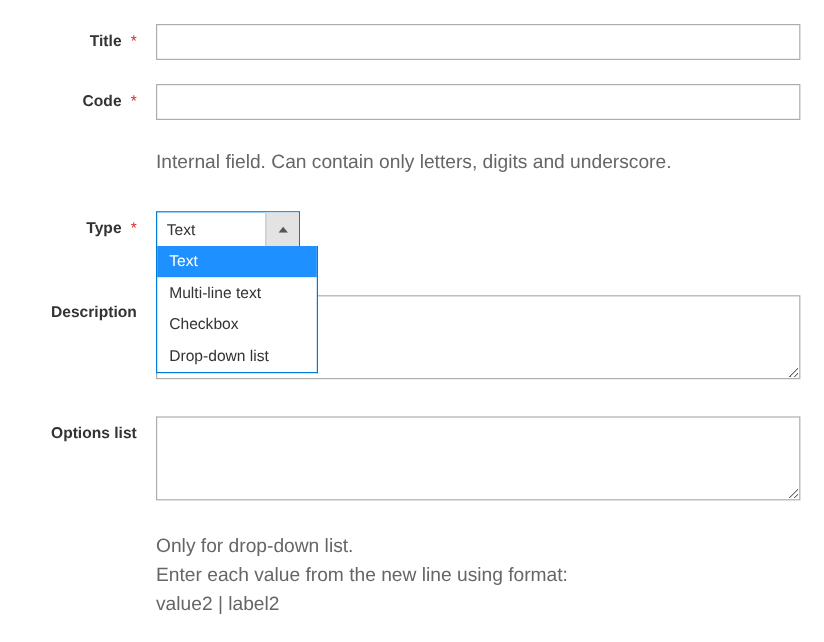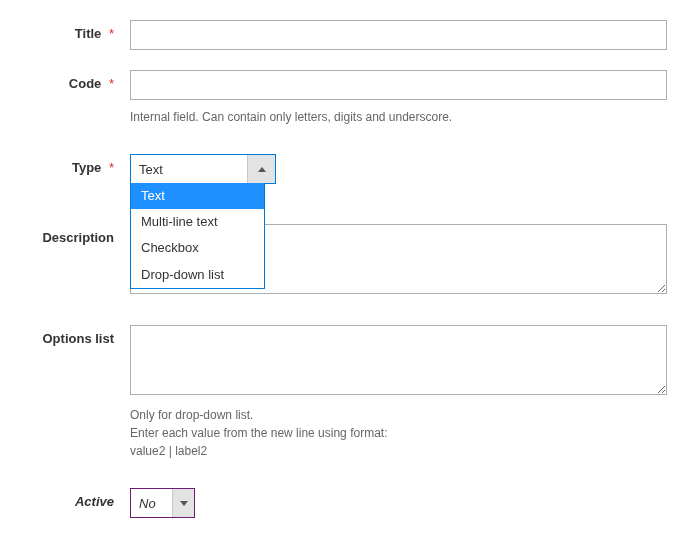--- a/index.html
+++ b/index.html
@@ -56,27 +56,28 @@
   }
   .textarea.desc { height: 70px; }
   .textarea.opts { height: 70px; }
   .hint-row {
     display: flex;
     margin-bottom: 28px;
   }
   .hint-row .label-col { padding-top: 0; }
   .hint-text {
     color: #666;
-    font-size: 12px;
+    font-size: 16px;
     line-height: 1.5;
+    margin-top: 16px;
   }
   
   .select-wrap {
     position: relative;
-    width: 146px;
+    width: 120px;
   }
   .select-display {
     width: 100%;
     height: 30px;
     border: 1px solid #007bdb;
     background: #fff;
     display: flex;
     align-items: stretch;
     cursor: pointer;
   }

